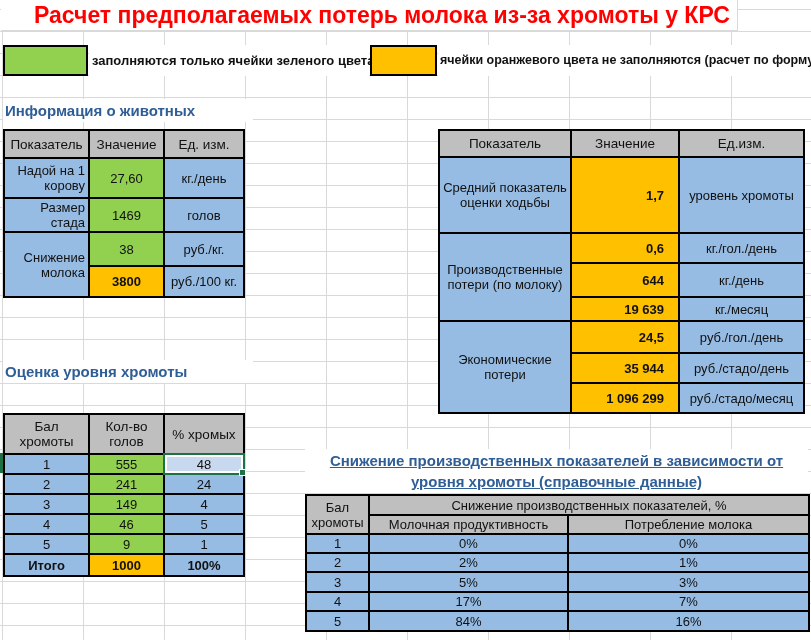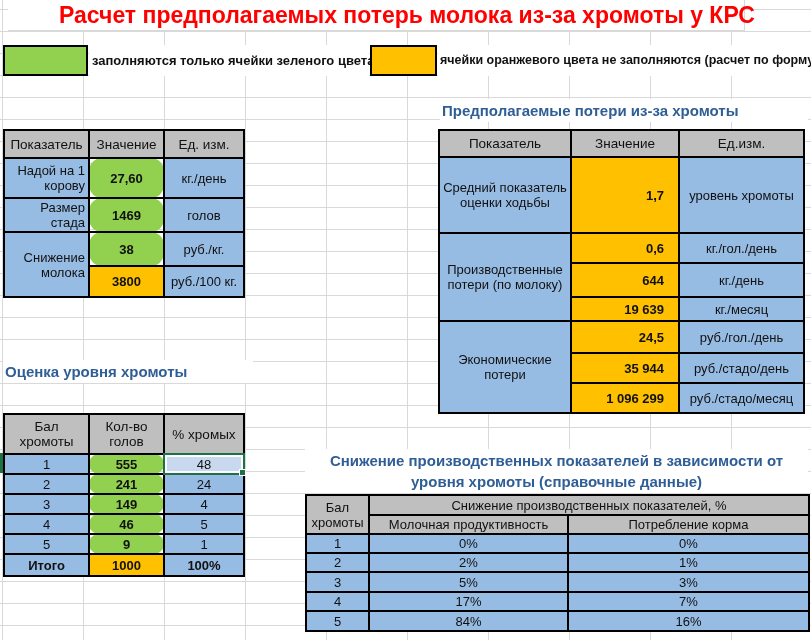--- a/index.html
+++ b/index.html
@@ -9,24 +9,24 @@
     background:
       linear-gradient(#d9d9d9 1px, transparent 1px) 2px 9px / 100% 22px,
       linear-gradient(90deg, #d9d9d9 1px, transparent 1px) 2px 0 / 81px 100%,
       #ffffff;
     color:#111;
   }
   .abs { position:absolute; }
 
   
   #title-cell {
-    left:8px; top:0; width:737px; height:31px; background:#fff;
+    left:1px; top:0; width:737px; height:31px; background:#fff;
     border-bottom:1px solid #d9d9d9; border-right:1px solid #d9d9d9;
     font-size:23px; font-weight:bold; color:#FF0000;
-    padding-left:51px; line-height:30px; white-space:nowrap;
+    padding-left:33px; line-height:30px; white-space:nowrap;
   }
 
   
   .swatch { border:2px solid #000; }
   #legend-green-swatch { left:3px; top:45px; width:85px; height:31px; background:#92D050; }
   #legend-green-label  { left:89px; top:45px; width:280px; height:31px; background:#fff;
                          font-size:13px; font-weight:bold; line-height:31px; padding-left:3px; white-space:nowrap;}
   #legend-orange-swatch{ left:370px; top:45px; width:67px; height:31px; background:#FFC000; }
   #legend-orange-label { left:438px; top:45px; width:373px; height:31px; background:#fff;
                          font-size:12.5px; font-weight:bold; line-height:31px; padding-left:2px; white-space:nowrap;}
@@ -34,31 +34,31 @@
   .section-title {
     background:#fff; color:#2F5E96; font-weight:bold; font-size:15px;
     line-height:23px; padding-left:2px; white-space:nowrap;
   }
   #animal-section-title { left:3px;   top:99px;  width:250px; height:23px; }
   #losses-section-title { left:440px; top:99px;  width:368px; height:23px; }
   #assess-section-title { left:3px;   top:360px; width:250px; height:23px; }
   #reference-title {
     left:305px; top:449px; width:503px; height:44px; background:#fff;
     color:#2F5E96; font-weight:bold; font-size:15px; text-align:center;
-    line-height:21px; padding:1px 10px 0 10px; white-space:normal;
+    line-height:21px; padding:1px 10px 0 10px; white-space:normal;text-decoration:underline;
   }
 
   table { border-collapse:collapse; table-layout:fixed; }
   td {
     border:2px solid #000; font-size:13px; text-align:center;
     vertical-align:middle; padding:1px 3px; overflow:hidden;
   }
   .hdr   { background:#BFBFBF; font-weight:normal; font-size:13.5px; }
   .blue  { background:#97BCE4; }
-  .green { background:#92D050; font-weight:bold;border-radius:13px; }
+  .green { background:#92D050; font-weight:normal; }
   .orange{ background:#FFC000; font-weight:bold; }
   .lbl-left { text-align:right; }
   .val-right{ text-align:right; padding-right:14px;margin-left:44px; }
   .bold  { font-weight:bold; }
 
   #animal-table { left:3px; top:129px; }
   #losses-table { left:438px; top:129px; }
   #assess-table { left:3px; top:413px; }
   #reference-table { left:305px; top:494px; }
   #reference-table td { font-size:13px; }
@@ -85,20 +85,21 @@
 
 <div id="sheet">
 
   <div id="title-cell" class="abs">Расчет предполагаемых потерь молока из-за хромоты у КРС</div>
 
   <div id="legend-green-swatch" class="abs swatch"></div>
   <div id="legend-green-label" class="abs">заполняются только ячейки зеленого цвета</div>
   <div id="legend-orange-swatch" class="abs swatch"></div>
   <div id="legend-orange-label" class="abs">ячейки оранжевого цвета не заполняются (расчет по формулам)</div>
 
+  <div id="animal-section-title" class="abs section-title">Информация о животных</div>
 
   <table id="animal-table" class="abs">
     <colgroup>
         <col style="width:85px">
         <col style="width:75px">
         <col style="width:80px">
       </colgroup>
     <tbody>
         <tr style="height:28px">
       <td class="hdr">Показатель</td>
@@ -120,21 +121,20 @@
       <td class="green">38</td>
       <td class="blue">руб./кг.</td>
     </tr>
     <tr style="height:31px">
       <td class="orange">3800</td>
       <td class="blue">руб./100 кг.</td>
     </tr>
   </tbody>
     </table>
 
-  <div id="losses-section-title" class="abs section-title">Предполагаемые потери из-за хромоты</div>
 
   <table id="losses-table" class="abs">
     <colgroup>
         <col style="width:132px">
         <col style="width:108px">
         <col style="width:125px">
       </colgroup>
     <tbody>
         <tr style="height:27px">
       <td class="hdr">Показатель</td>
@@ -233,21 +233,21 @@
         <col style="width:199px">
         <col style="width:241px">
       </colgroup>
     <tbody>
         <tr style="height:20px">
       <td class="hdr" rowspan="2">Бал хромоты</td>
       <td class="hdr" colspan="2">Снижение производственных показателей, %</td>
     </tr>
     <tr style="height:19px">
       <td class="hdr">Молочная продуктивность</td>
-      <td class="hdr">Потребление корма</td>
+      <td class="hdr">Потребление молока</td>
     </tr>
     <tr style="height:19px">
       <td class="blue">1</td>
       <td class="blue">0%</td>
       <td class="blue">0%</td>
     </tr>
     <tr style="height:19px">
       <td class="blue">2</td>
       <td class="blue">2%</td>
       <td class="blue">1%</td>

